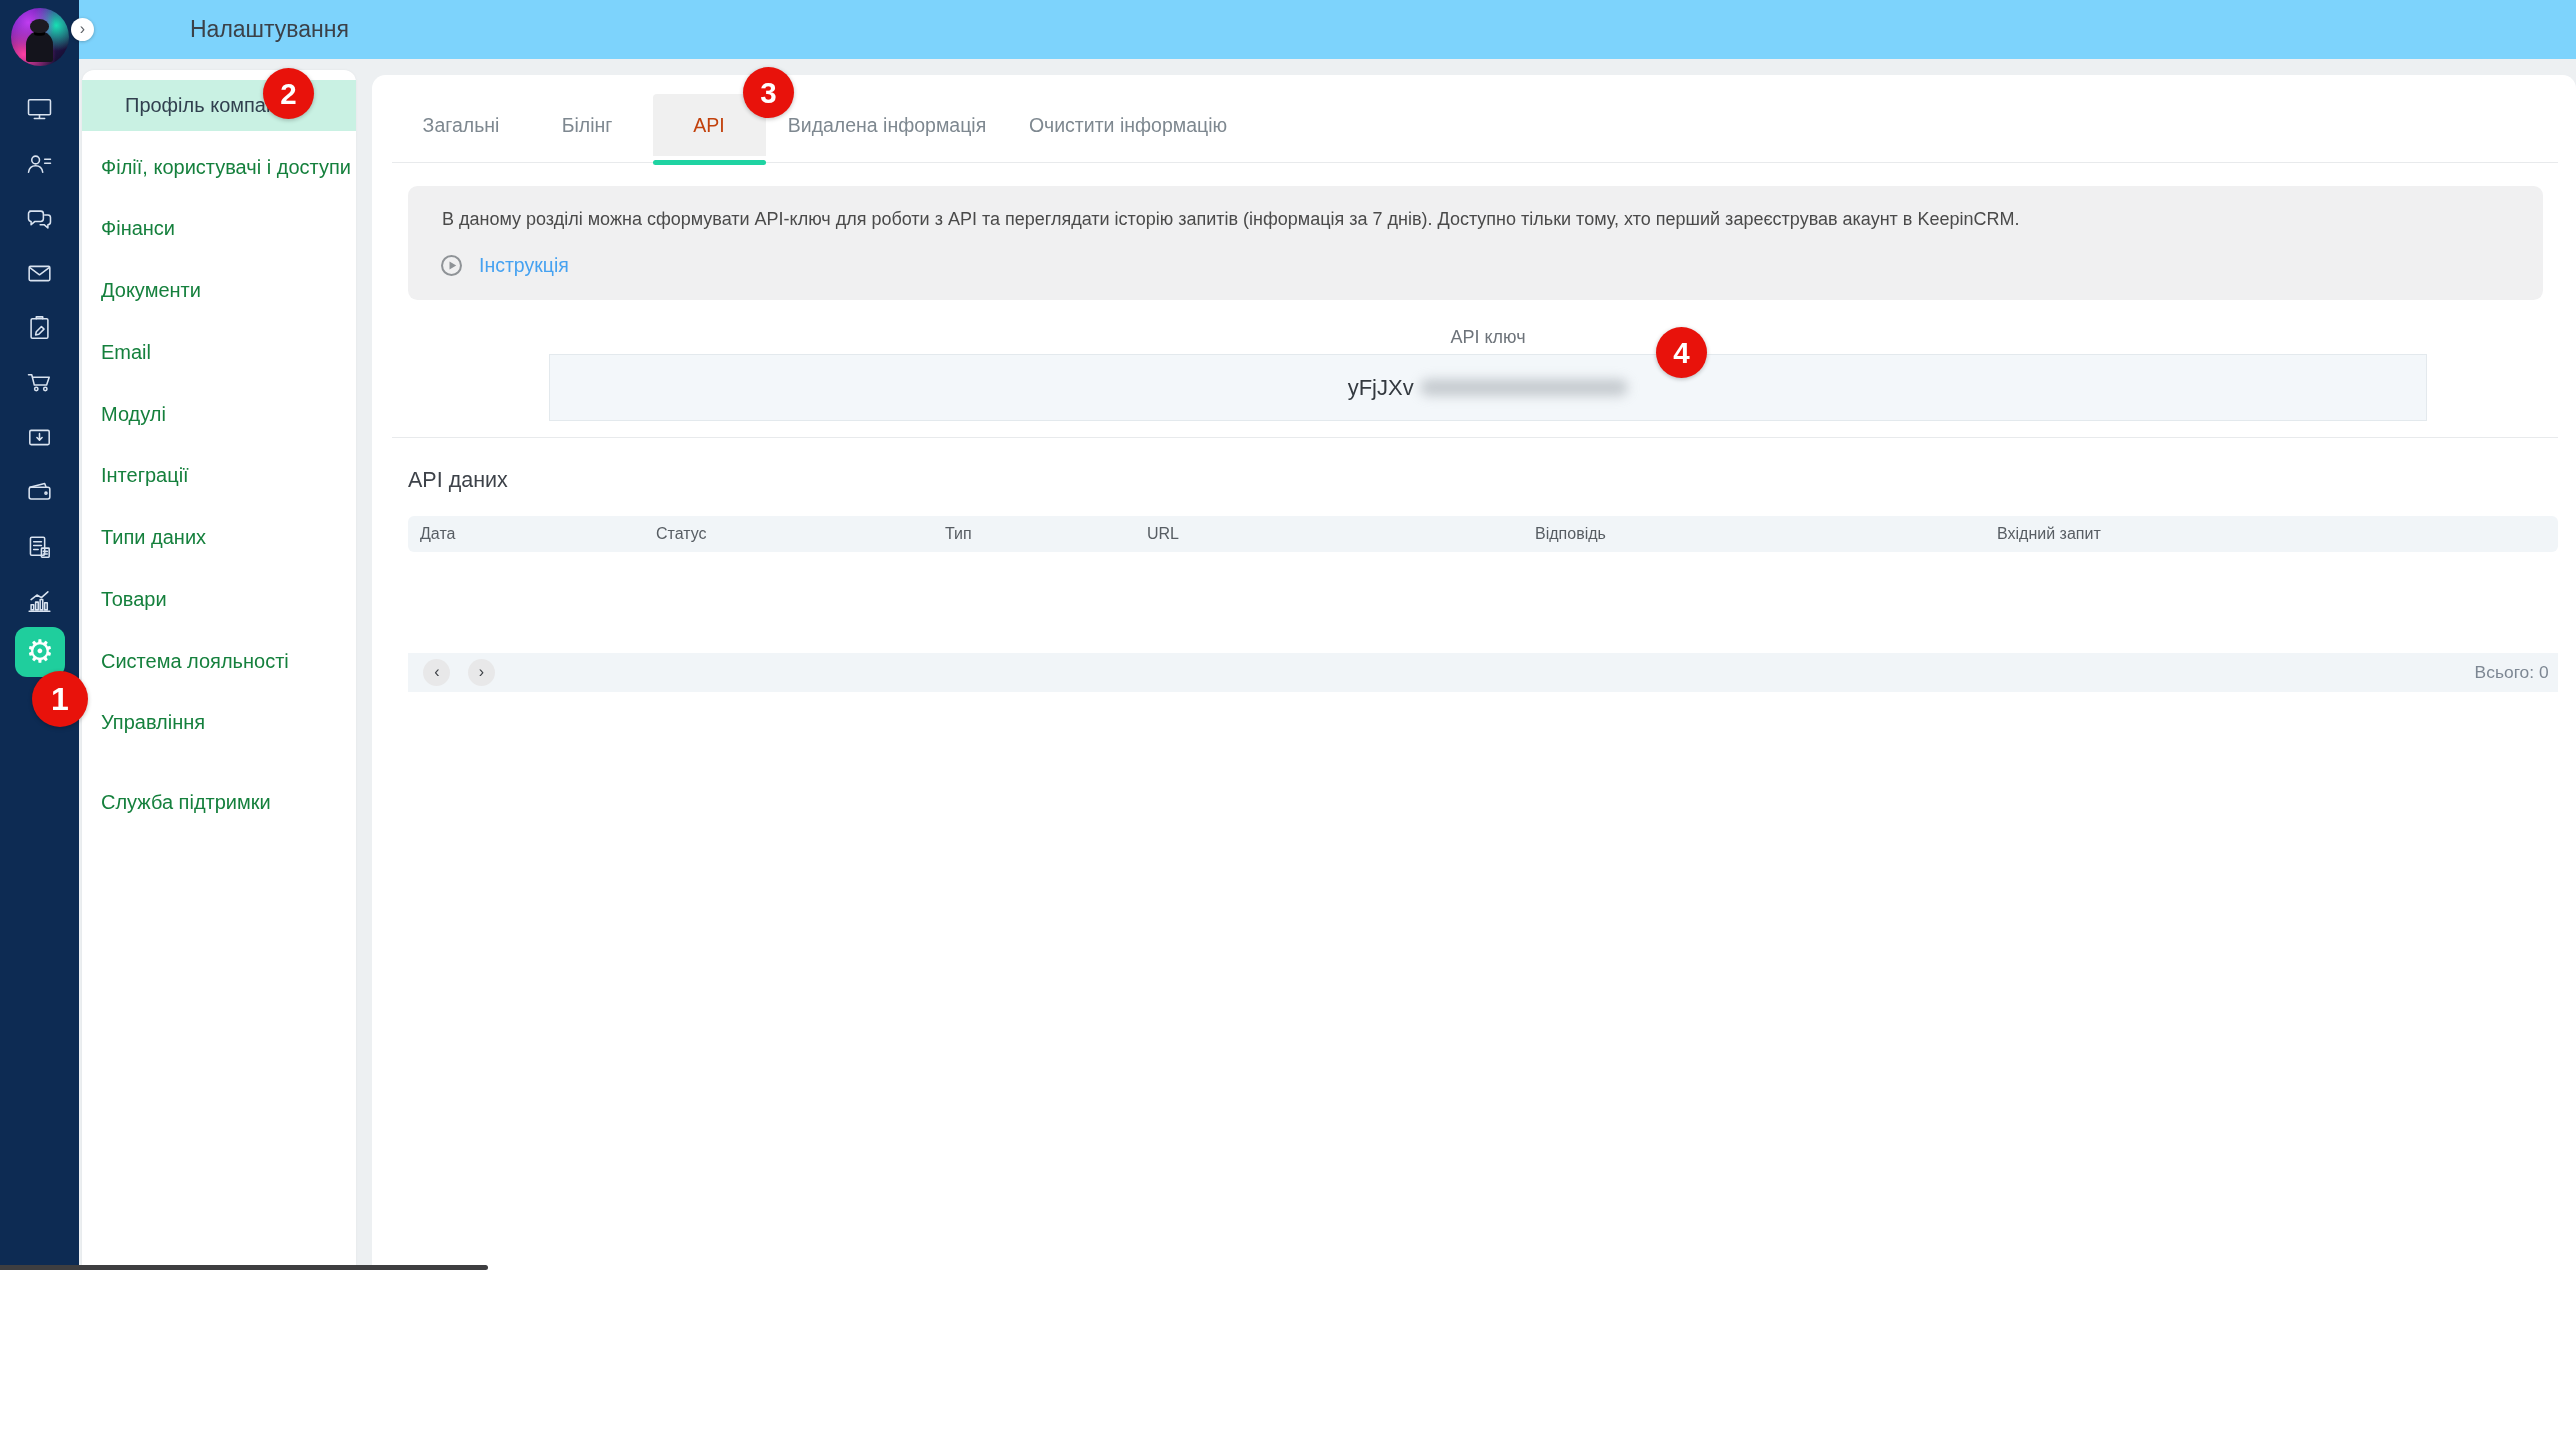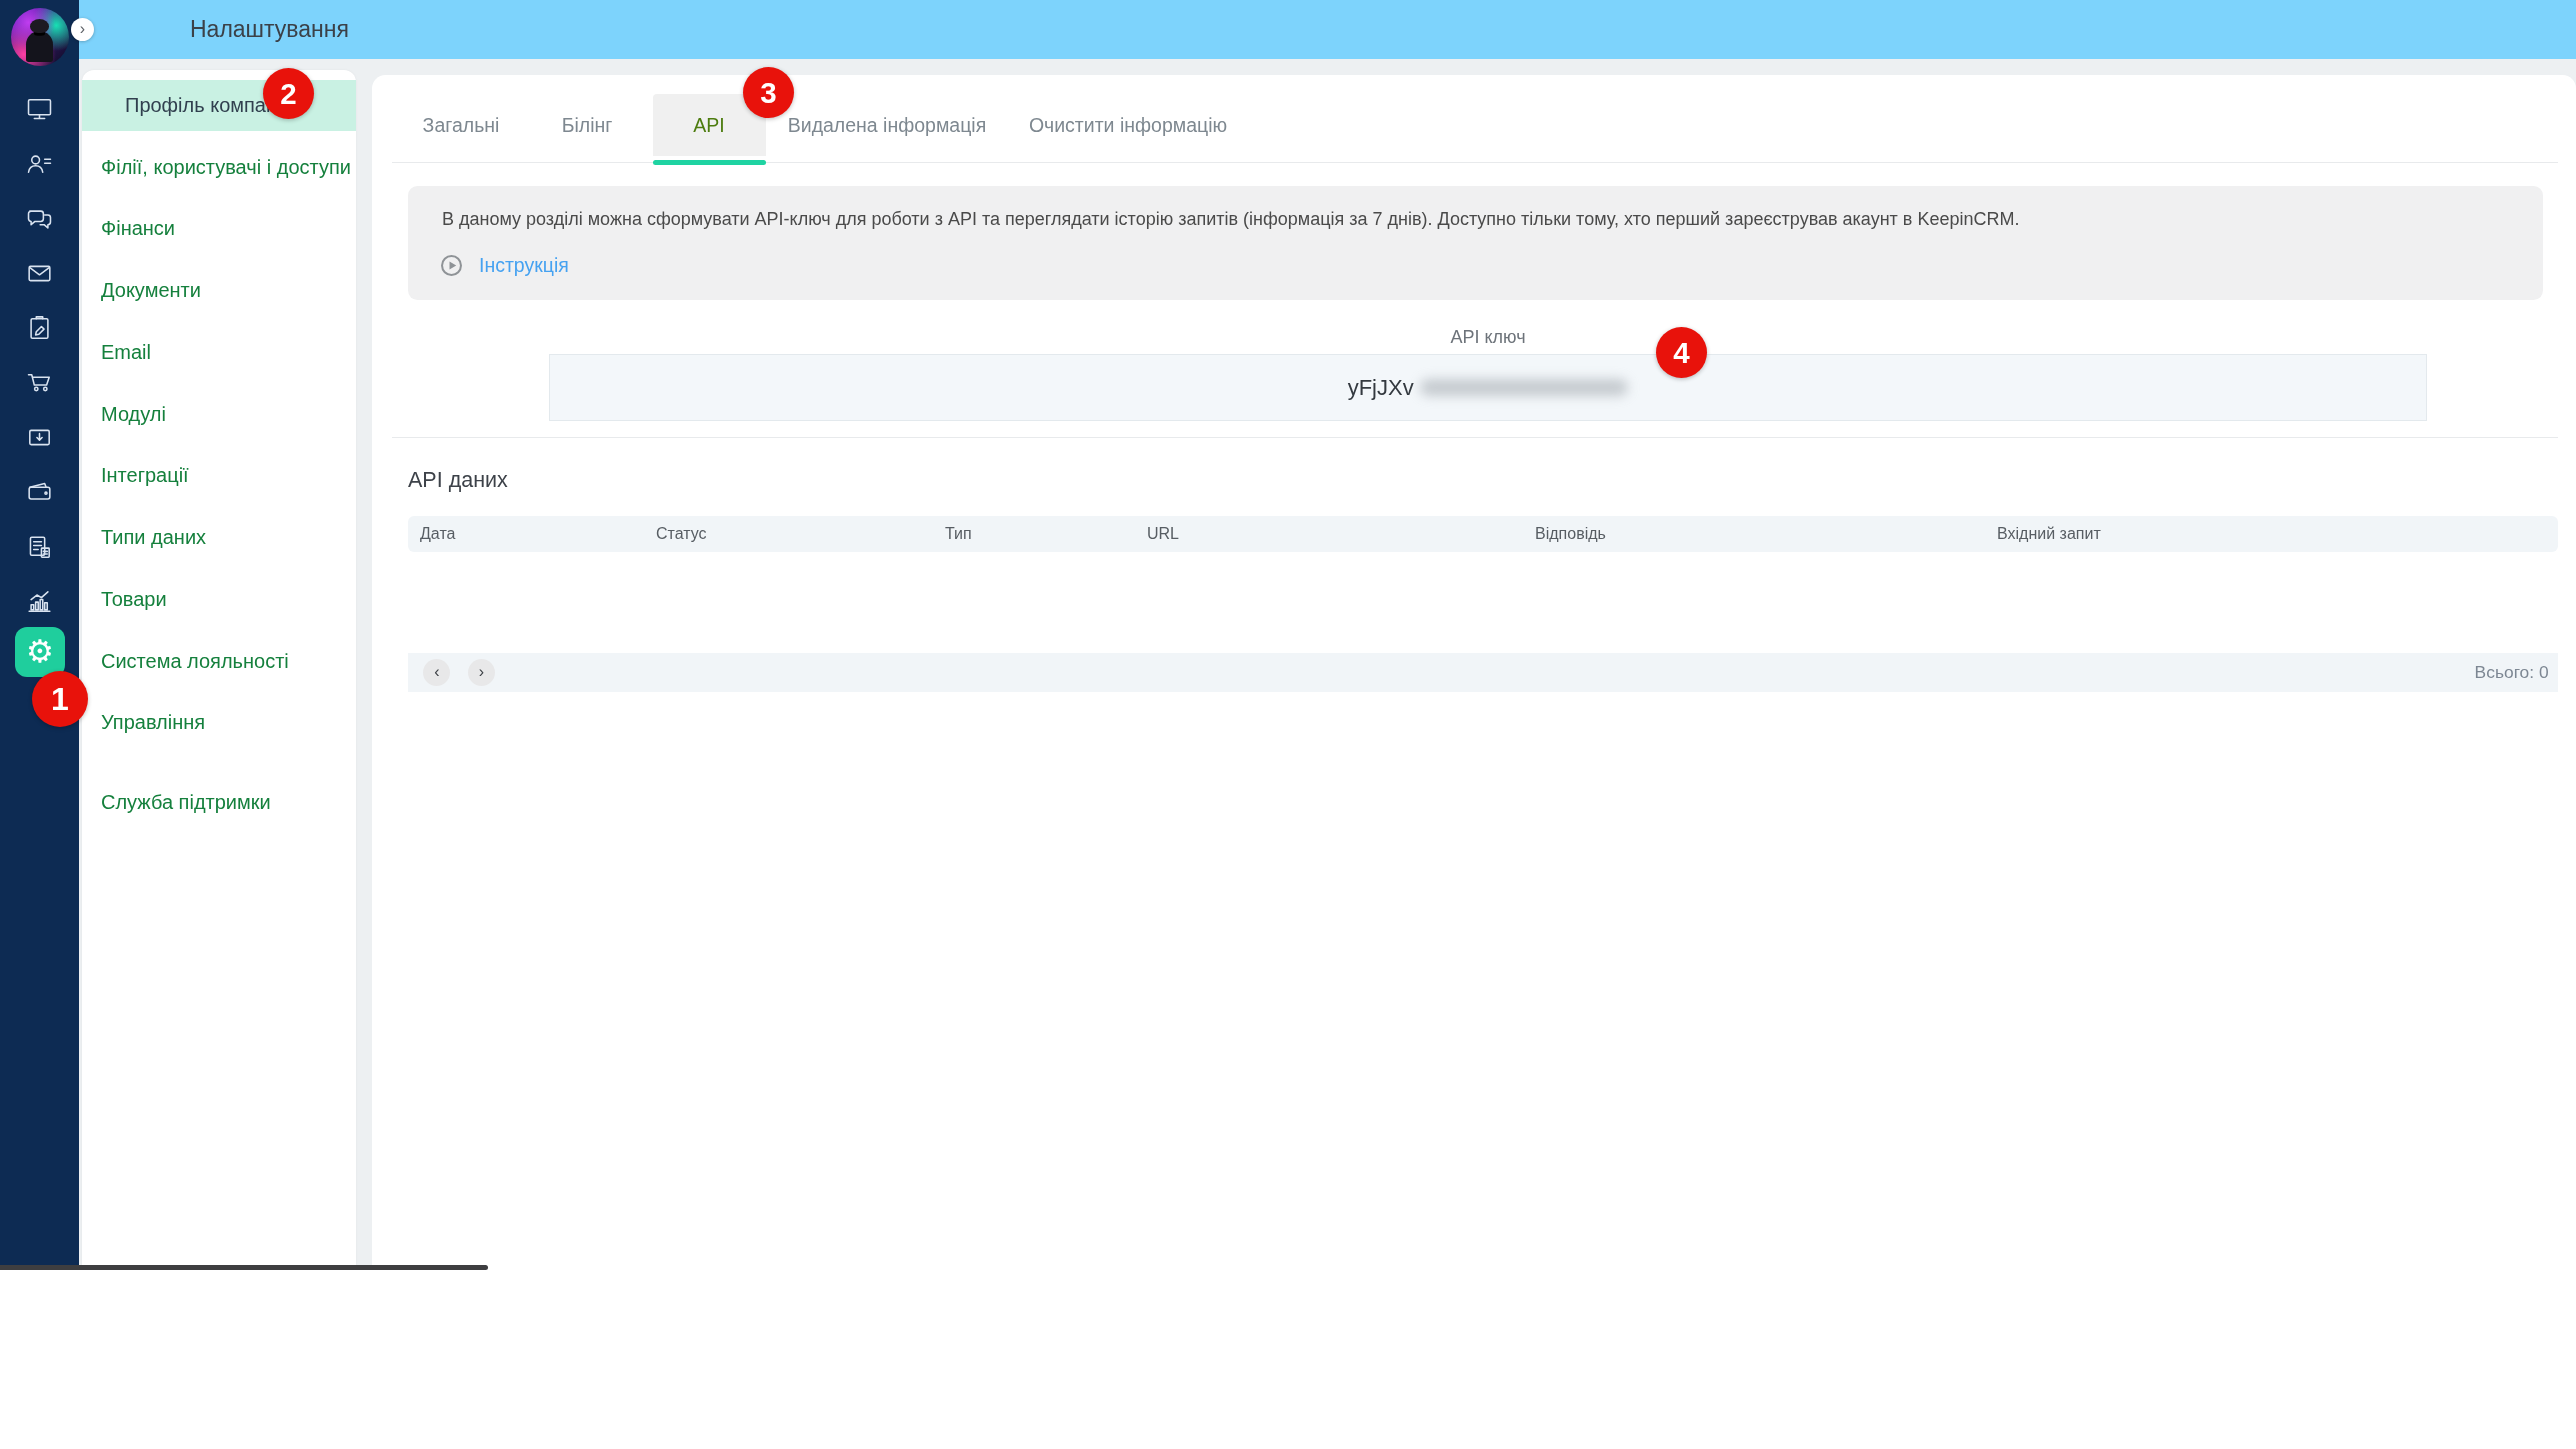--- a/index.html
+++ b/index.html
@@ -46,21 +46,21 @@
              white-space:nowrap;}
   .menu-item.active{background:#c9f1e3;color:#31404f;padding-left:43px;}
 
   
   .content{position:absolute;left:372px;top:75px;width:2204px;height:1192px;background:#ffffff;
            border-radius:13.4px 13.4px 0 0;}
   .tab{position:absolute;top:19px;height:62px;line-height:62px;transform:translateX(-50%);
        font-size:19.5px;color:#7e8890;cursor:pointer;white-space:nowrap;z-index:2;}
   .tab-active-bg{position:absolute;left:281px;top:19px;width:113px;height:62px;background:#f0f0f0;
        border-radius:4px 4px 0 0;z-index:1;}
-  .tab.active{color:#4d7c0f;}
+  .tab.active{color:#c2410c;}
   .tab-underline{position:absolute;left:281px;top:85px;width:113px;height:5.4px;background:#1fd3a2;
        border-radius:2.7px;z-index:3;}
   .divider{position:absolute;left:19.5px;width:2166px;height:1.3px;background:#e8eaec;}
 
   .info-box{position:absolute;left:36px;top:111px;width:2135px;height:114px;background:#f0f0f1;
             border-radius:9.4px;box-sizing:border-box;}
   .info-text{position:absolute;left:34px;top:23px;font-size:18px;color:#4a4a4a;white-space:nowrap;}
   .instr-row{position:absolute;left:32px;top:66px;height:27px;display:flex;align-items:center;}
   .instr-icon{width:23px;height:23px;margin-right:16px;}
   .instr-link{font-size:19.5px;color:#46a2f1;cursor:pointer;}

